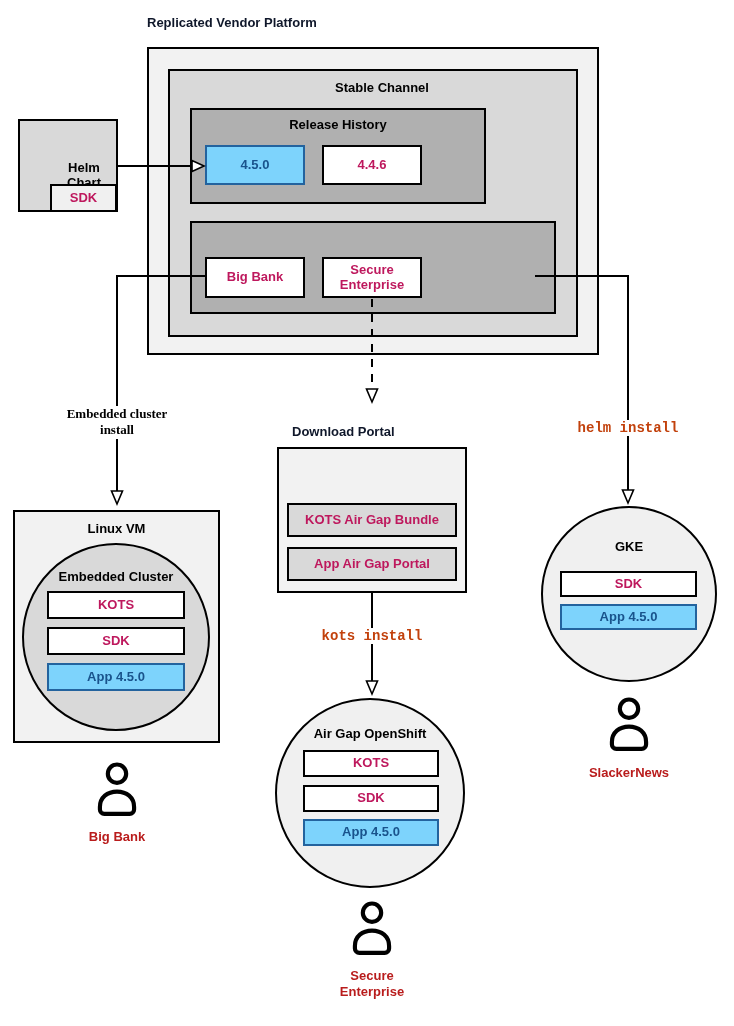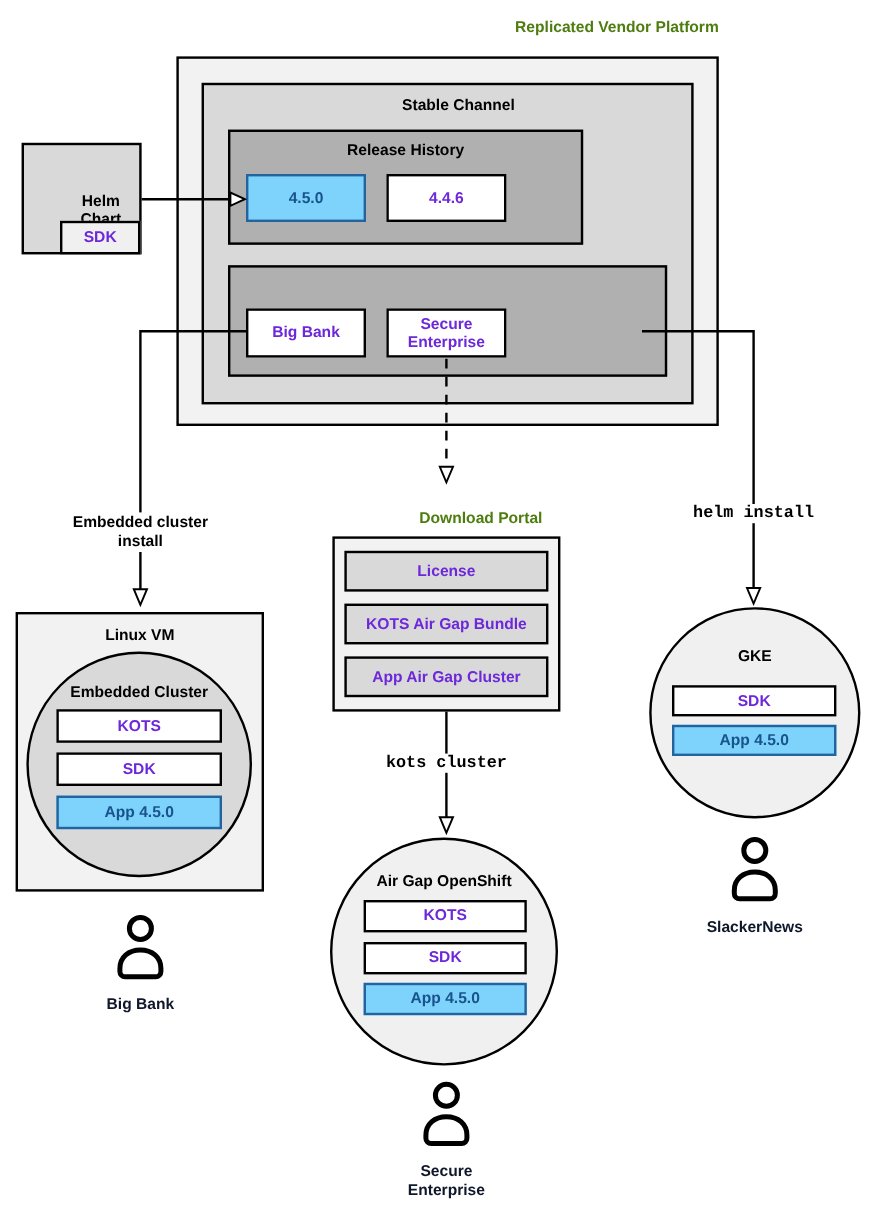--- a/index.html
+++ b/index.html
@@ -1,33 +1,33 @@
 <!DOCTYPE html>
 <html><head>
 <meta charset="utf-8">
 <style>
   html,body{margin:0;padding:0;background:#fff;}
   #canvas{position:relative;width:734px;height:1026px;background:#fff;overflow:hidden;
           font-family:"Liberation Sans",sans-serif;}
   .box{position:absolute;border:2px solid #000;box-sizing:border-box;}
-  .ttl{position:absolute;text-align:right;font-weight:bold;font-size:13px;color:#4d7c0f;}
+  .ttl{position:absolute;text-align:left;font-weight:bold;font-size:13px;color:#0f172a;}
   .chip{display:flex;align-items:center;justify-content:center;background:#fff;text-align:center;
-        font-weight:bold;font-size:13px;color:#6d28d9;line-height:1.15;}
+        font-weight:bold;font-size:13px;color:#be185d;line-height:1.15;}
   .hl{background:#7dd3fc;border-color:#23639e;color:#19538c;}
   .fill-light{background:#f2f2f2;}
   .fill-mid{background:#d9d9d9;}
   .fill-dark{background:#b0b0b0;}
   .fill-pale{background:#f0f0f0;}
   .circle{border-radius:50%;}
   .head{position:absolute;left:0;right:0;text-align:center;font-weight:bold;font-size:13px;color:#000;}
   .mono{position:absolute;text-align:center;font-family:"Liberation Mono","DejaVu Sans Mono",monospace;
-        font-weight:bold;font-size:14px;color:#000000;}
+        font-weight:bold;font-size:14px;color:#c2410c;}
   .mono span,.wrap-lbl span{background:#fff;padding:0 2px;}
   .wrap-lbl{position:absolute;text-align:center;font-weight:bold;font-size:13px;color:#000;line-height:1.25;background:#fff;}
-  .persona{position:absolute;text-align:center;font-weight:bold;font-size:13px;color:#0f172a;line-height:1.2;}
+  .persona{position:absolute;text-align:center;font-weight:bold;font-size:13px;color:#b91c1c;line-height:1.2;}
   svg.overlay{position:absolute;left:0;top:0;pointer-events:none;}
   .person{position:absolute;}
 </style>
 </head>
 <body>
 
 <div id="canvas">
 
   <div class="ttl" style="left:147px;top:15px;width:452px;">Replicated Vendor Platform</div>
 
@@ -67,23 +67,22 @@
   <div class="person" style="left:92px;top:761px;">
     <svg width="50" height="57" viewBox="0 0 60 68">
       <circle cx="30" cy="15" r="11" fill="none" stroke="#000" stroke-width="5"></circle>
       <path d="M9.5 58 v-3 c0-11.5 9-18.5 20.5-18.5 s20.5 7 20.5 18.5 v3 c0 3-2.3 5.3-5.3 5.3 h-30.4 c-3 0-5.3-2.3-5.3-5.3 z" fill="none" stroke="#000" stroke-width="5" stroke-linejoin="round"></path>
     </svg>
   </div>
   <div class="persona" style="left:57px;top:829px;width:120px;">Big Bank</div>
 
   <div class="ttl" style="left:292px;top:424px;width:160px;">Download Portal</div>
   <div class="box fill-light" style="left:277px;top:447px;width:190px;height:146px;"></div>
-  <div class="box chip fill-mid" style="left:287px;top:459px;width:170px;height:34px;">License</div>
   <div class="box chip fill-mid" style="left:287px;top:503px;width:170px;height:34px;">KOTS Air Gap Bundle</div>
-  <div class="box chip fill-mid" style="left:287px;top:547px;width:170px;height:34px;">App Air Gap Cluster</div>
+  <div class="box chip fill-mid" style="left:287px;top:547px;width:170px;height:34px;">App Air Gap Portal</div>
 
   <div class="box fill-pale circle" style="left:275px;top:698px;width:190px;height:190px;">
     <div class="head" style="top:26px;">Air Gap OpenShift</div>
   </div>
   <div class="box chip" style="left:303px;top:750px;width:136px;height:27px;">KOTS</div>
   <div class="box chip" style="left:303px;top:785px;width:136px;height:27px;">SDK</div>
   <div class="box chip hl" style="left:303px;top:819px;width:136px;height:27px;">App 4.5.0</div>
 
   <div class="person" style="left:347px;top:900px;">
     <svg width="50" height="57" viewBox="0 0 60 68">
@@ -118,17 +117,17 @@
     <path d="M535 276 H628 V490" stroke="#000" stroke-width="2" fill="none"></path>
     <path d="M628 503 L622.5 490 L633.5 490 Z" fill="#fff" stroke="#000" stroke-width="1.6"></path>
 
     <path d="M372 299 V389" stroke="#000" stroke-width="2" fill="none" stroke-dasharray="8 7"></path>
     <path d="M372 402 L366.5 389 L377.5 389 Z" fill="#fff" stroke="#000" stroke-width="1.6"></path>
 
     <path d="M372 593 V681" stroke="#000" stroke-width="2" fill="none"></path>
     <path d="M372 694 L366.5 681 L377.5 681 Z" fill="#fff" stroke="#000" stroke-width="1.6"></path>
   </svg>
 
-  <div class="wrap-lbl" style="left:57px;top:427px;width:120px;">Embedded cluster install</div>
-  <div class="mono" style="left:312px;top:628px;width:120px;"><span>kots cluster</span></div>
+  <div class="wrap-lbl" style="left:57px;top:406px;width:120px;font-family:Liberation Serif, serif;">Embedded cluster install</div>
+  <div class="mono" style="left:312px;top:628px;width:120px;"><span>kots install</span></div>
   <div class="mono" style="left:568px;top:420px;width:120px;"><span>helm install</span></div>
 
 </div>
 
 </body></html>

